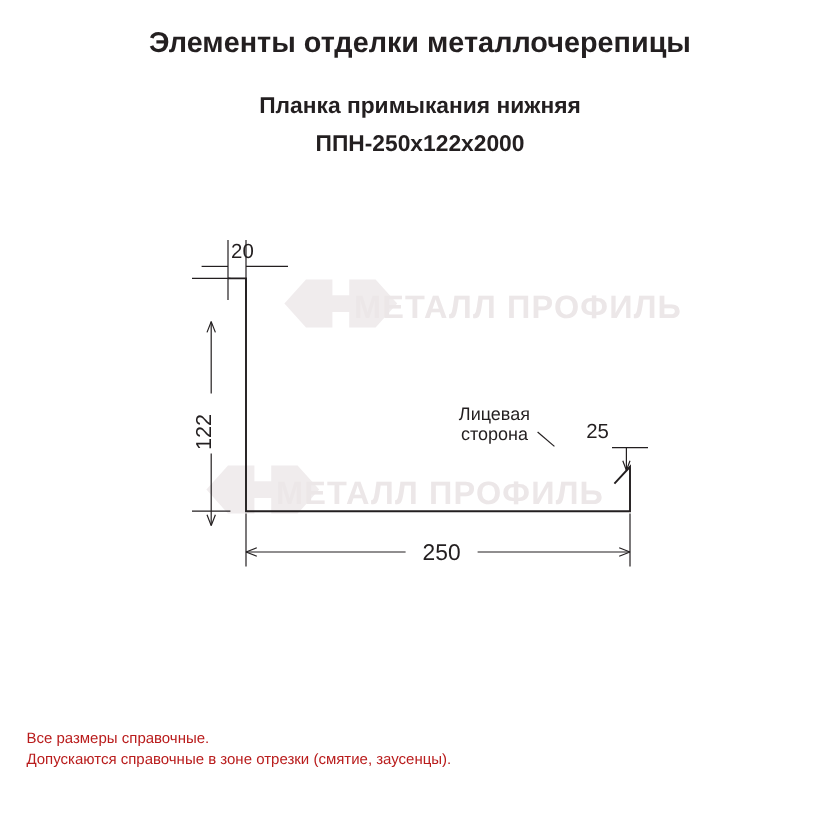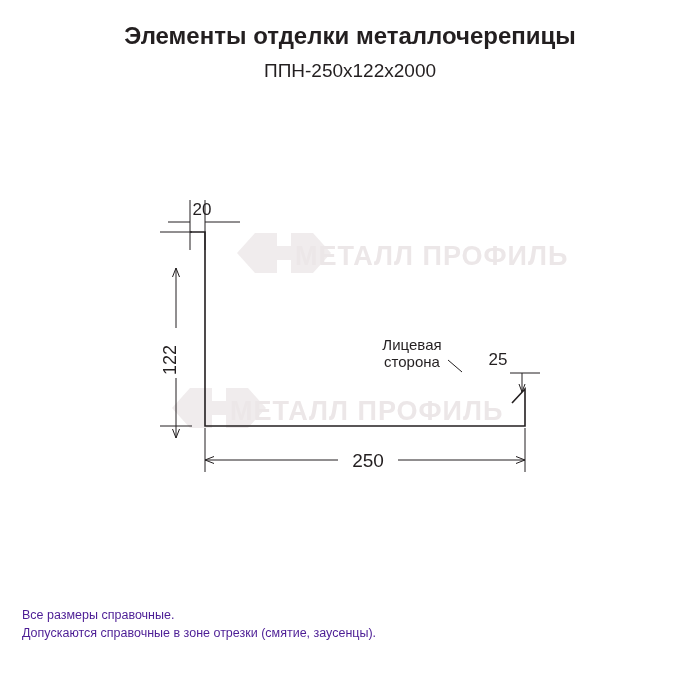--- a/index.html
+++ b/index.html
@@ -33,39 +33,39 @@
   }
   .sub-title {
     font-size: 19px;
     font-weight: bold;
     margin: 0;
     padding-top: 26px;
     line-height: 1.25;
   }
   .sub-title2 {
     font-size: 19px;
-    font-weight: normal;
+    font-weight: bold;
     margin: 0;
     padding-top: 8px;
     line-height: 1.25;
   }
   .drawing {
     position: absolute;
     left: 0;
     top: 160px;
     width: 700px;
     height: 400px;
   }
   .footer {
     position: absolute;
     left: 22px;
     bottom: 18px;
     font-size: 12.5px;
     line-height: 1.45;
-    color: #4c1d95;
+    color: #b91c1c;
   }
   .footer div {
     white-space: nowrap;
   }
   svg text {
     font-family: "Liberation Sans", sans-serif;
     fill: #231f20;
   }
   .wm {
     fill: #ede9ea;
@@ -78,20 +78,21 @@
     letter-spacing: 1px;
   }
 </style>
 </head>
 <body>
 
 <div class="page">
 
   <div class="titles">
     <h1 class="main-title">Элементы отделки металлочерепицы</h1>
+    <h2 class="sub-title">Планка примыкания нижняя</h2>
     <h2 class="sub-title2">ППН-250х122х2000</h2>
   </div>
 
   <div class="drawing">
     <svg width="700" height="400" viewBox="0 0 700 400">
 
       <g>
         <path class="wm" d="M237 93 l18 -20 l22 0 l0 13 l14 0 l0 -13 l22 0 l18 20 l-18 20 l-22 0 l0 -13 l-14 0 l0 13 l-22 0 z" opacity="0.85"></path>
         <text class="wm-text" x="295" y="105">МЕТАЛЛ ПРОФИЛЬ</text>
       </g>

